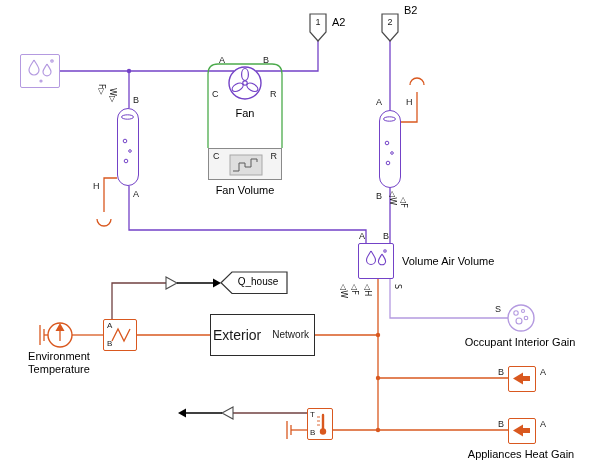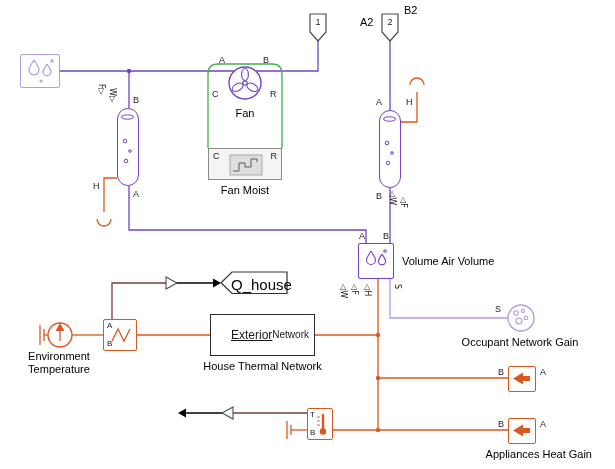--- a/index.html
+++ b/index.html
@@ -14,21 +14,21 @@
   svg.overlay { position:absolute; left:0; top:0; }
   .wire { fill:none; stroke-width:1.3; }
   .blk { position:absolute; background:#fff; }
   .blk svg { position:absolute; left:0; top:0; }
   .lbl { position:absolute; font-size:11px; color:#000; line-height:13px; white-space:pre-line; }
   .ctr { text-align:center; }
   .pl { position:absolute; font-size:9px; color:#1a1a1a; line-height:10px; white-space:nowrap; }
   .rl { position:absolute; font-size:8px; color:#1a1a1a; line-height:9px; white-space:nowrap;
         transform:rotate(90deg); transform-origin:0 0;
         font-family:"DejaVu Sans","Liberation Sans",sans-serif; }
-  .tagtext { position:absolute; font-size:15px; color:#000; }
+  .tagtext { position:absolute; font-size:10px; color:#000; }
   .mapb  { border:1.5px solid #b49ae0; border-radius:2px; }
   .pipe  { border:1.5px solid #7342c7; border-radius:11px; }
   .havb  { border:1.5px solid #7342c7; border-radius:2px; }
   .orgb  { border:1.5px solid #d9581f; border-radius:2px; }
   .fand  { background:#f4f4f4; border:1px solid #8a8a8a; }
   .htn   { border:1.5px solid #2b2b2b; }
 </style>
 </head>
 <body>
 
@@ -108,21 +108,21 @@
       </g>
     </svg>
   </div>
 
   <div class="blk" style="left:308px;top:13px;width:20px;height:30px;border:none;background:transparent;">
     <svg width="20" height="30" viewBox="0 0 20 30">
       <polygon points="2,1 18,1 18,19 10,28 2,19" fill="#ffffff" stroke="#4a4a4a" stroke-width="1.2"></polygon>
     </svg>
     <span class="pl ctr" style="left:0;top:4px;width:20px;text-align:center;">1</span>
   </div>
-  <span class="lbl" style="left:332px;top:16px;margin-left:28px;">A2</span>
+  <span class="lbl" style="left:332px;top:16px;">A2</span>
 
   <div class="blk" style="left:380px;top:13px;width:20px;height:30px;border:none;background:transparent;">
     <svg width="20" height="30" viewBox="0 0 20 30">
       <polygon points="2,1 18,1 18,19 10,28 2,19" fill="#ffffff" stroke="#4a4a4a" stroke-width="1.2"></polygon>
     </svg>
     <span class="pl ctr" style="left:0;top:4px;width:20px;text-align:center;">2</span>
   </div>
   <span class="lbl" style="left:404px;top:4px;">B2</span>
 
   <span class="pl" style="left:219px;top:55px;">A</span>
@@ -132,21 +132,21 @@
   <span class="lbl ctr" style="left:227px;top:107px;width:36px;">Fan</span>
 
   <div class="blk fand" style="left:208px;top:148px;width:74px;height:32px;">
     <span class="pl" style="left:4px;top:2px;">C</span>
     <span class="pl" style="right:4px;top:2px;">R</span>
     <svg width="74" height="32" viewBox="0 0 74 32">
       <rect x="21" y="6" width="32" height="20" fill="#dedede" stroke="#a8a8a8"></rect>
       <path d="M24,22 H30 V14 H36 V18 H42 V10 H48 V13" fill="none" stroke="#5a5a5a" stroke-width="1"></path>
     </svg>
   </div>
-  <span class="lbl ctr" style="left:210px;top:184px;width:70px;">Fan Moist</span>
+  <span class="lbl ctr" style="left:210px;top:184px;width:70px;">Fan Volume</span>
 
   <div class="blk pipe" style="left:117px;top:108px;width:22px;height:78px;">
     <svg width="19" height="75" viewBox="0 0 19 75">
       <g stroke="#7342c7" fill="none" stroke-width="1">
         <ellipse cx="9.5" cy="8" rx="6" ry="2.2"></ellipse>
         <circle cx="7" cy="32" r="1.8"></circle>
         <circle cx="12" cy="42" r="1.3"></circle>
         <circle cx="8" cy="52" r="1.8"></circle>
       </g>
     </svg>
@@ -203,46 +203,45 @@
 
   <div class="blk orgb" style="left:103px;top:319px;width:34px;height:32px;">
     <span class="pl" style="left:3px;top:1px;font-size:8px;">A</span>
     <span class="pl" style="left:3px;top:19px;font-size:8px;">B</span>
     <svg width="31" height="29" viewBox="0 0 31 29">
       <polyline points="8,21 14,9 20,21 26,9" fill="none" stroke="#d9581f" stroke-width="1.3"></polyline>
     </svg>
   </div>
 
   <div class="blk htn" style="left:210px;top:314px;width:105px;height:42px;">
-    <span class="pl" style="left:20px;top:15px;font-size:12px;text-decoration:underline;">Exterior</span>
+    <span class="pl" style="left:2px;top:15px;font-size:14px;">Exterior</span>
     <span class="pl" style="right:5px;top:15px;font-size:10px;">Network</span>
   </div>
-  <span class="lbl ctr" style="left:195px;top:360px;width:135px;">House Thermal Network</span>
 
   <span class="pl" style="left:495px;top:304px;">S</span>
-  <span class="lbl ctr" style="left:450px;top:336px;width:140px;">Occupant Network Gain</span>
+  <span class="lbl ctr" style="left:450px;top:336px;width:140px;">Occupant Interior Gain</span>
 
   <div class="blk orgb" style="left:508px;top:366px;width:28px;height:26px;">
     <svg width="25" height="23" viewBox="0 0 25 23">
       <polygon points="4,11.5 14,5.5 14,17.5" fill="#d9581f"></polygon>
       <rect x="14" y="9" width="7" height="5" fill="#d9581f"></rect>
     </svg>
   </div>
   <span class="pl" style="left:498px;top:367px;">B</span>
   <span class="pl" style="left:540px;top:367px;">A</span>
 
   <div class="blk orgb" style="left:508px;top:418px;width:28px;height:26px;">
     <svg width="25" height="23" viewBox="0 0 25 23">
       <polygon points="4,11.5 14,5.5 14,17.5" fill="#d9581f"></polygon>
       <rect x="14" y="9" width="7" height="5" fill="#d9581f"></rect>
     </svg>
   </div>
   <span class="pl" style="left:498px;top:419px;">B</span>
   <span class="pl" style="left:540px;top:419px;">A</span>
-  <span class="lbl ctr" style="left:450px;top:448px;width:142px;text-align:right;">Appliances Heat Gain</span>
+  <span class="lbl ctr" style="left:450px;top:448px;width:142px;">Appliances Heat Gain</span>
 
   <div class="blk orgb" style="left:307px;top:408px;width:26px;height:32px;">
     <span class="pl" style="left:2px;top:1px;font-size:8px;">T</span>
     <span class="pl" style="left:2px;top:19px;font-size:8px;">B</span>
     <svg width="23" height="29" viewBox="0 0 23 29">
       <line x1="15" y1="6" x2="15" y2="20" stroke="#d9581f" stroke-width="2.4" stroke-linecap="round"></line>
       <circle cx="15" cy="22.5" r="3.2" fill="#d9581f"></circle>
       <g stroke="#d9581f" stroke-width="0.9">
         <line x1="9" y1="8" x2="12" y2="8"></line>
         <line x1="9" y1="12" x2="12" y2="12"></line>

